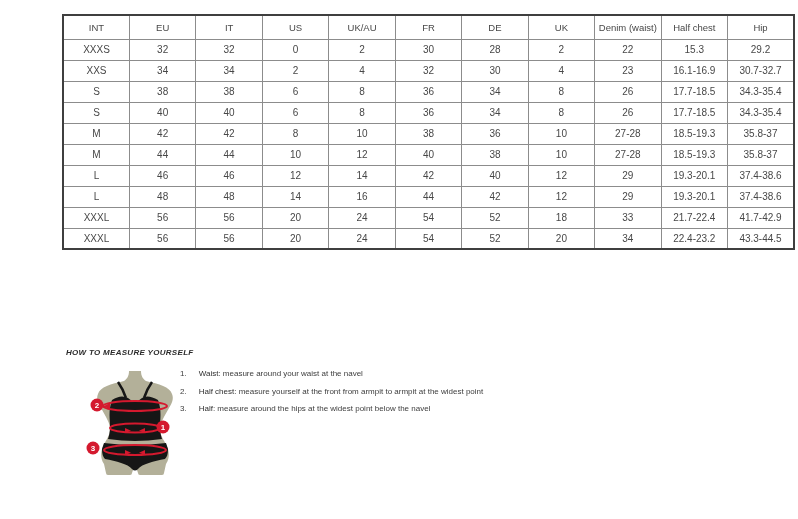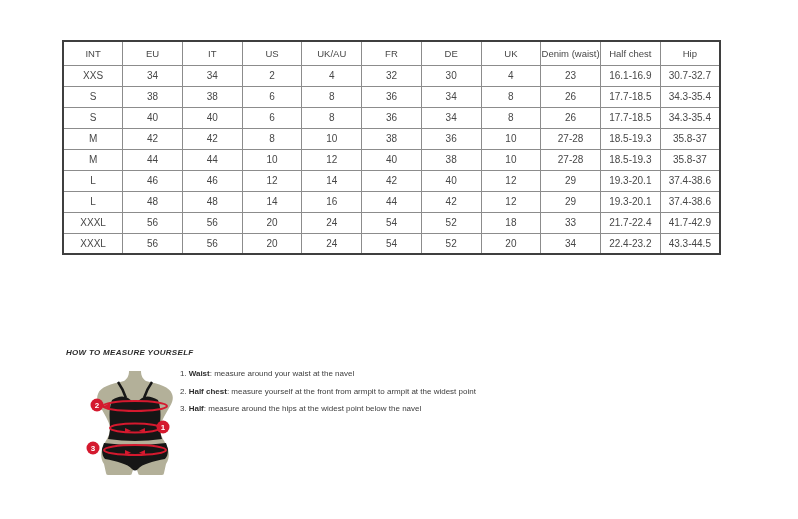--- a/index.html
+++ b/index.html
@@ -4,21 +4,21 @@
 <style>
   * { margin:0; padding:0; box-sizing:border-box; }
   html,body { background:#fff; }
   body {
     width:798px; height:519px; position:relative; overflow:hidden;
     font-family:"Liberation Sans", sans-serif;
   }
 
   
   .size-table {
-    position:absolute; left:62px; top:40px; width:659px;
+    position:absolute; left:62px; top:14px; width:733px;
     border-collapse:collapse; table-layout:fixed;
     border:2px solid #3f3f3f;
   }
   .size-table th, .size-table td {
     border:1px solid #8c8c8c;
     text-align:center; vertical-align:middle;
     color:#474747; padding:0; white-space:nowrap; overflow:hidden;
   }
   .size-table th { height:24px; font-weight:normal; font-size:9.5px; }
   .size-table td { height:21px; font-size:10px; }
@@ -30,21 +30,21 @@
     color:#2b2b2b;
     font-style:italic;
   }
   .measure-list {
     position:absolute; left:180px; top:369px; width:580px;
   }
   .measure-item {
     font-size:8px; color:#3d3d3d; margin-bottom:8.5px; white-space:nowrap;
   }
   .measure-item .step-num { margin-right:2px; }
-  .measure-item .step-label { font-weight:bold; color:#2e2e2e; }
+  .measure-item .step-label { font-weight:normal; color:#2e2e2e;margin-left:10px; }
 
   .measure-figure {
     position:absolute; left:82px; top:370px; width:110px; height:110px;
   }
 </style>
 </head>
 <body>
 
 <table class="size-table">
   <thead>
@@ -57,20 +57,33 @@
         <th>FR</th>
         <th>DE</th>
         <th>UK</th>
         <th>Denim (waist)</th>
         <th>Half chest</th>
         <th>Hip</th>
       </tr>
   </thead>
   <tbody>
       <tr>
+      <td>XXXS</td>
+      <td>32</td>
+      <td>32</td>
+      <td>0</td>
+      <td>2</td>
+      <td>30</td>
+      <td>28</td>
+      <td>2</td>
+      <td>22</td>
+      <td>15.3</td>
+      <td>29.2</td>
+    </tr>
+      <tr>
       <td>XXS</td>
       <td>34</td>
       <td>34</td>
       <td>2</td>
       <td>4</td>
       <td>32</td>
       <td>30</td>
       <td>4</td>
       <td>23</td>
       <td>16.1-16.9</td>

